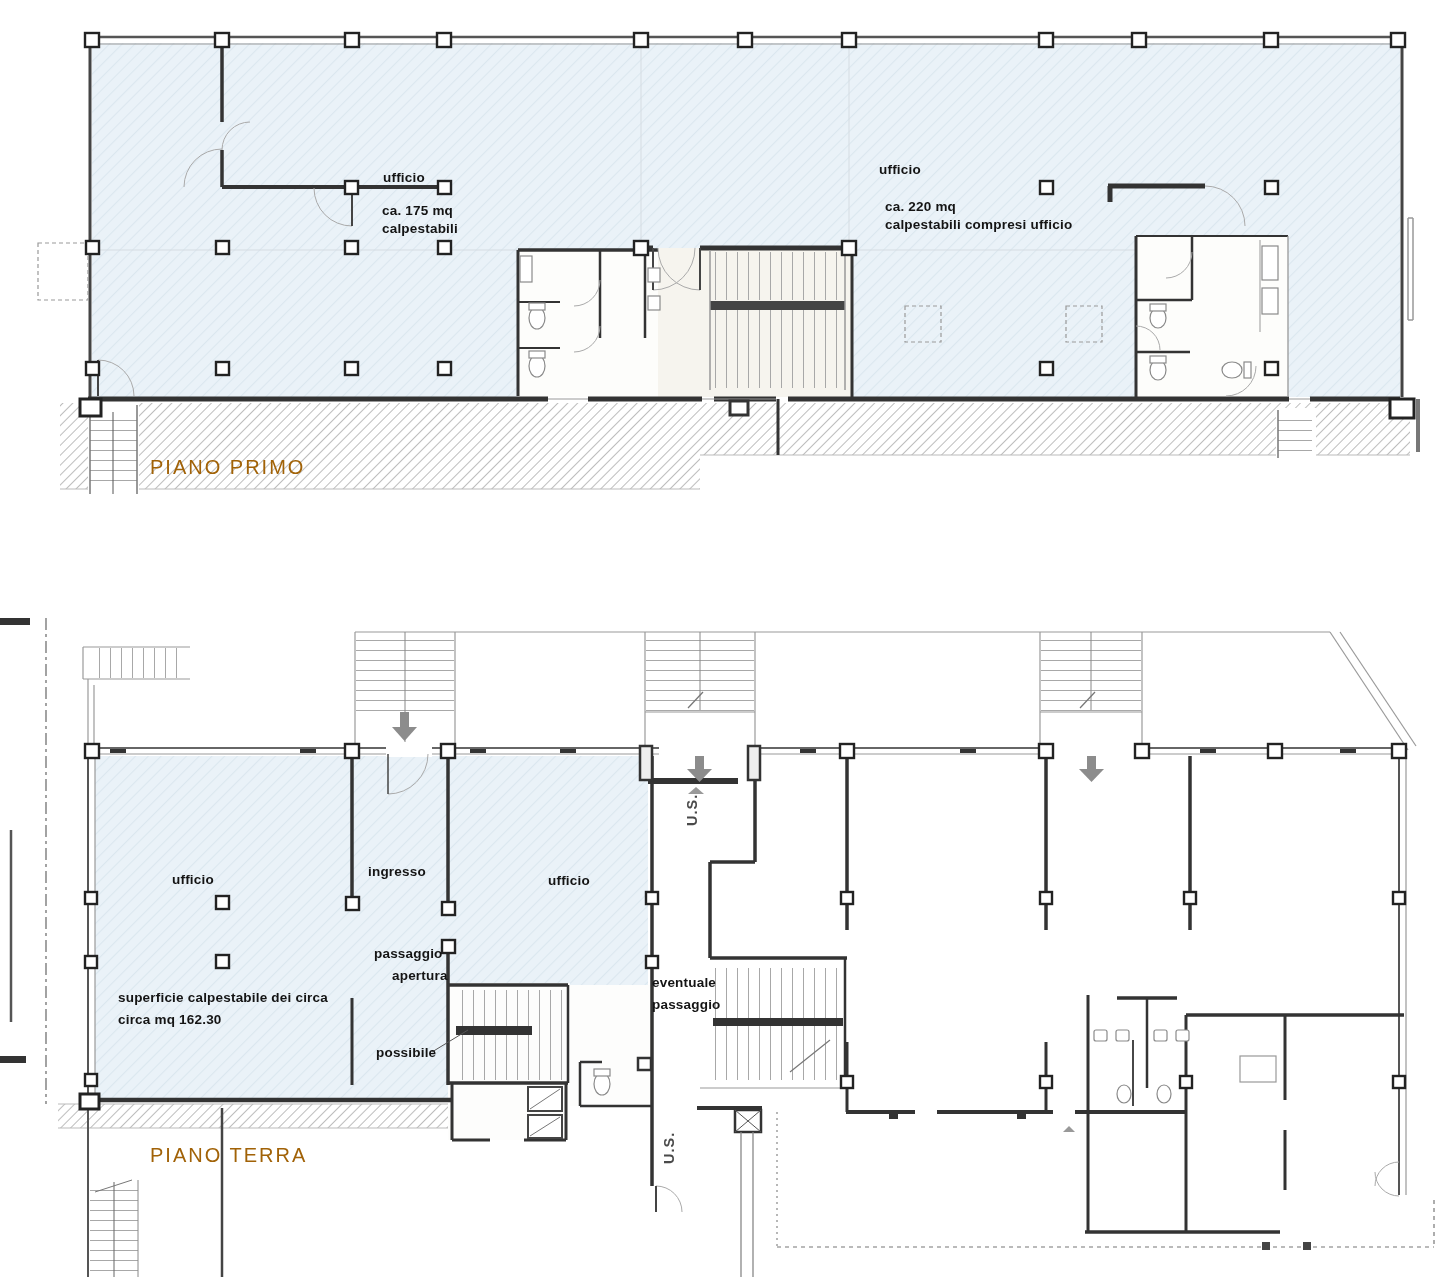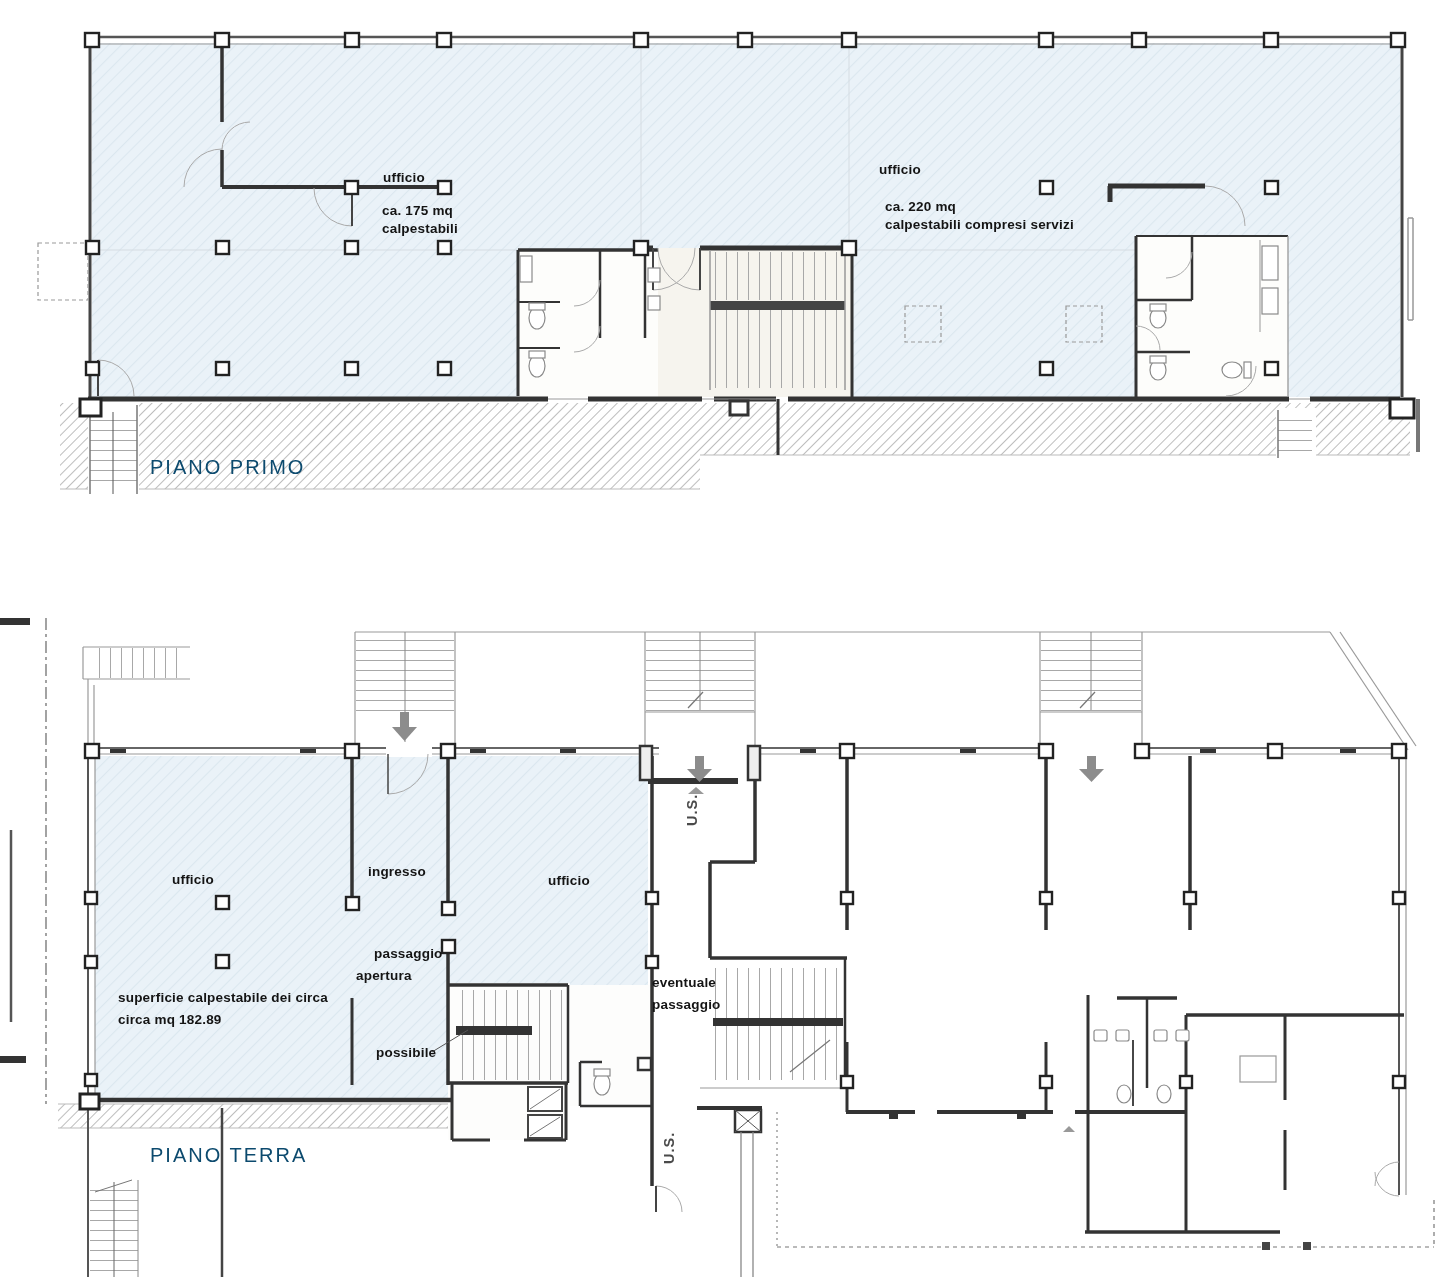--- a/index.html
+++ b/index.html
@@ -1,21 +1,21 @@
 <!DOCTYPE html>
 <html><head>
 <meta charset="utf-8">
 <style>
   html,body{margin:0;padding:0;background:#fff;}
   .stage{position:relative;width:1440px;height:1277px;background:#ffffff;overflow:hidden;
          font-family:"Liberation Sans", sans-serif;}
   .stage svg{position:absolute;left:0;top:0;}
   .lbl{position:absolute;font:600 13.5px "Liberation Sans", sans-serif;color:#141414;
        white-space:nowrap;letter-spacing:.2px;}
-  .floor-title{position:absolute;font:400 20px "Liberation Sans", sans-serif;color:#0c4a6e;
+  .floor-title{position:absolute;font:400 20px "Liberation Sans", sans-serif;color:#a16207;
        letter-spacing:2px;white-space:nowrap;}
   .lbl-rot{transform:rotate(-90deg);transform-origin:left top;color:#4a4a4a;font-size:14.5px;
        letter-spacing:1px;}
 </style>
 </head>
 <body>
 
 <div class="stage">
 
 <svg width="1440" height="1277" viewBox="0 0 1440 1277">
@@ -454,30 +454,30 @@
 
     <line x1="432" y1="1052" x2="468" y2="1030" stroke="#555" stroke-width="1"></line>
   </g>
 </svg>
 
 <div class="lbl" style="left:383px;top:170px">ufficio</div>
 <div class="lbl" style="left:382px;top:203px">ca. 175 mq</div>
 <div class="lbl" style="left:382px;top:221px">calpestabili</div>
 <div class="lbl" style="left:879px;top:162px">ufficio</div>
 <div class="lbl" style="left:885px;top:199px">ca. 220 mq</div>
-<div class="lbl" style="left:885px;top:217px">calpestabili compresi servizi</div>
+<div class="lbl" style="left:885px;top:217px">calpestabili compresi ufficio</div>
 <div class="floor-title" style="left:150px;top:456px">PIANO PRIMO</div>
 
 <div class="lbl" style="left:172px;top:872px">ufficio</div>
 <div class="lbl" style="left:368px;top:864px">ingresso</div>
 <div class="lbl" style="left:548px;top:873px">ufficio</div>
 <div class="lbl" style="left:374px;top:946px">passaggio</div>
-<div class="lbl" style="left:356px;top:968px">apertura</div>
+<div class="lbl" style="left:392px;top:968px">apertura</div>
 <div class="lbl" style="left:118px;top:990px">superficie calpestabile dei circa</div>
-<div class="lbl" style="left:118px;top:1012px">circa mq 182.89</div>
+<div class="lbl" style="left:118px;top:1012px">circa mq 162.30</div>
 <div class="lbl" style="left:376px;top:1045px">possibile</div>
 <div class="lbl" style="left:652px;top:975px">eventuale</div>
 <div class="lbl" style="left:652px;top:997px">passaggio</div>
 <div class="lbl lbl-rot" style="left:684px;top:826px">U.S.</div>
 <div class="lbl lbl-rot" style="left:661px;top:1164px">U.S.</div>
 <div class="floor-title" style="left:150px;top:1144px">PIANO TERRA</div>
 
 </div>
 
 </body></html>

